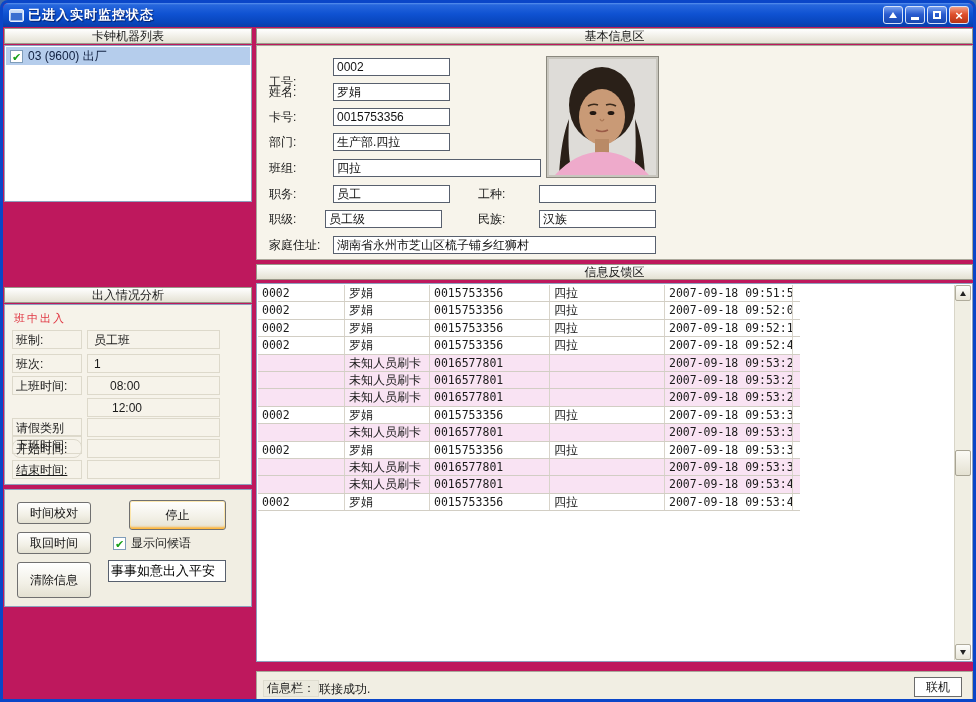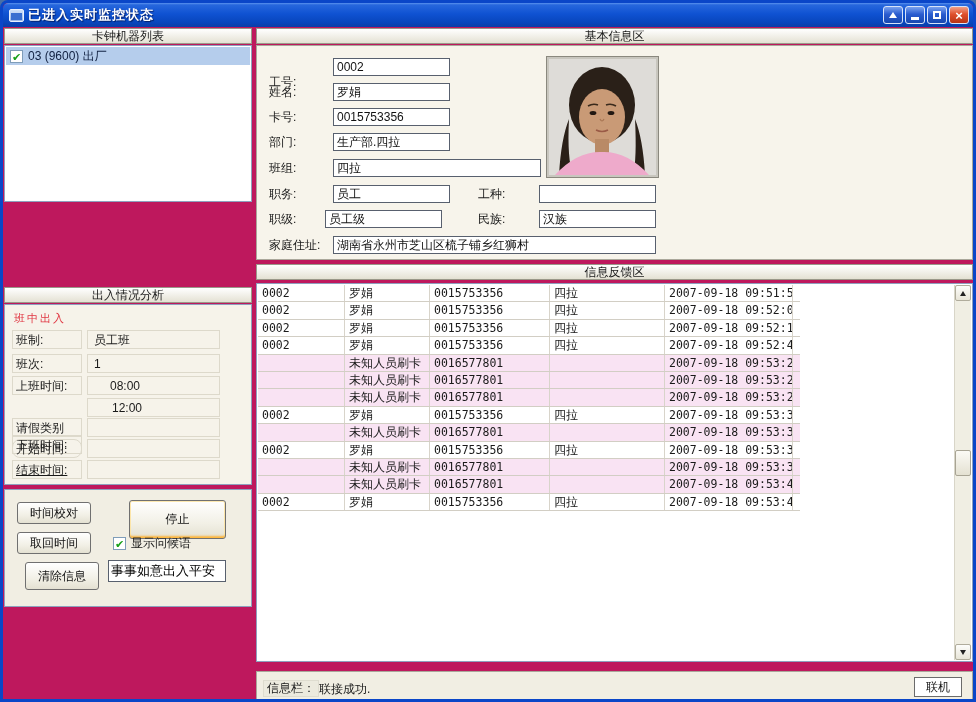--- a/index.html
+++ b/index.html
@@ -136,27 +136,27 @@
     <div class="arow-lbl" style="top:113px;">请假类别</div>
     <div class="arow-val" style="top:113px;"></div>
     <div class="arow-lbl" style="top:134px;border-radius:8px;">开始时间:</div>
     <div class="arow-val" style="top:134px;"></div>
     <div class="arow-lbl" style="top:155px;text-decoration:underline;">结束时间:</div>
     <div class="arow-val" style="top:155px;"></div>
   </div>
 
   <div class="ctrlpanel">
     <div class="xpbtn" style="left:12px;top:12px;width:74px;height:22px;">时间校对</div>
-    <div class="xpbtn focused" style="left:124px;top:10px;width:97px;height:39px;font-family:Liberation Serif, serif;">停止</div>
+    <div class="xpbtn focused" style="left:124px;top:10px;width:97px;height:30px;font-family:Liberation Serif, serif;">停止</div>
     <div class="xpbtn" style="left:12px;top:42px;width:74px;height:22px;">取回时间</div>
     <div class="greet-row">
       <span class="cbox" style="margin-left:0;">✔</span>
       <span>显示问候语</span>
     </div>
-    <div class="xpbtn" style="left:20px;top:72px;width:74px;height:28px;">清除信息</div>
+    <div class="xpbtn" style="left:12px;top:72px;width:74px;height:36px;">清除信息</div>
     <input class="ginput" value="事事如意出入平安" style="">
   </div>
 
   <div class="hdr" style="left:253px;top:25px;width:717px;">基本信息区</div>
 
   <div class="basic">
     <span class="blabel" style="left:12px;top:13px;margin-top:15px;">工号:</span>
     <input class="binput" style="left: 76px; top: 12px; width: 117px;" value="0002">
     <span class="blabel" style="left:12px;top:38px;">姓名:</span>
     <input class="binput" style="left: 76px; top: 37px; width: 117px;" value="罗娟">

